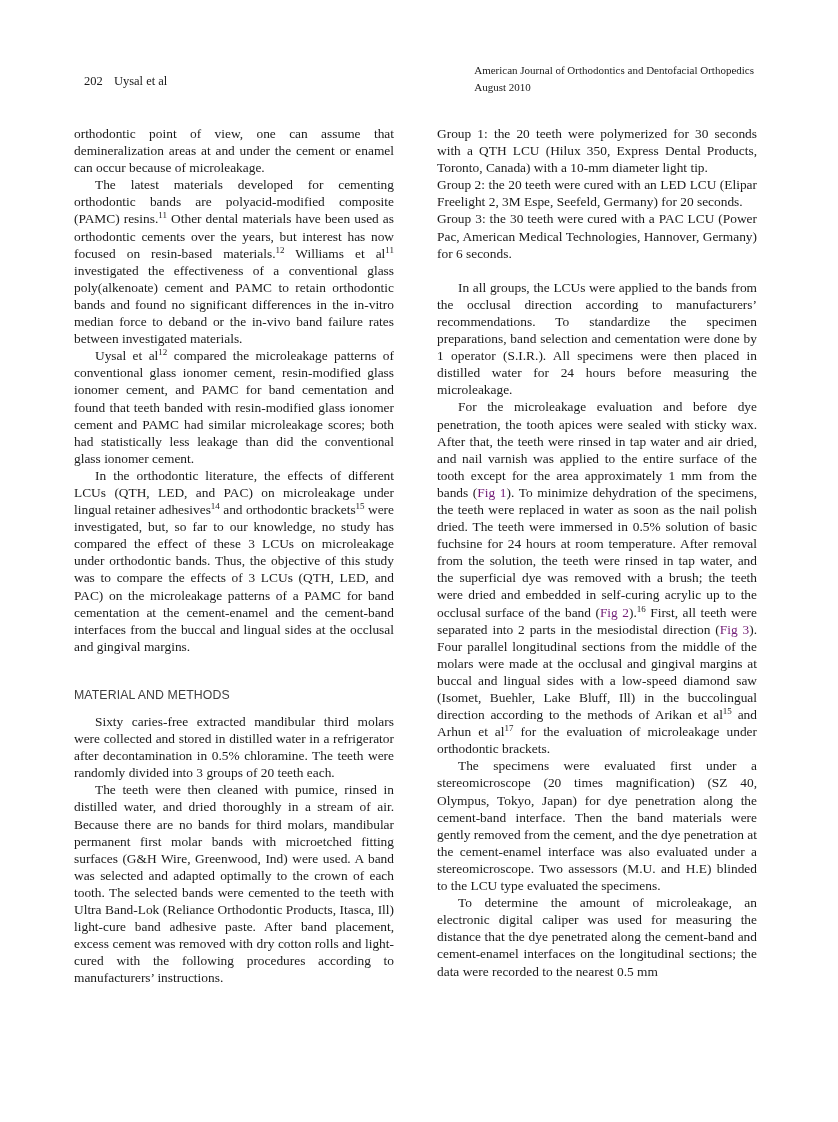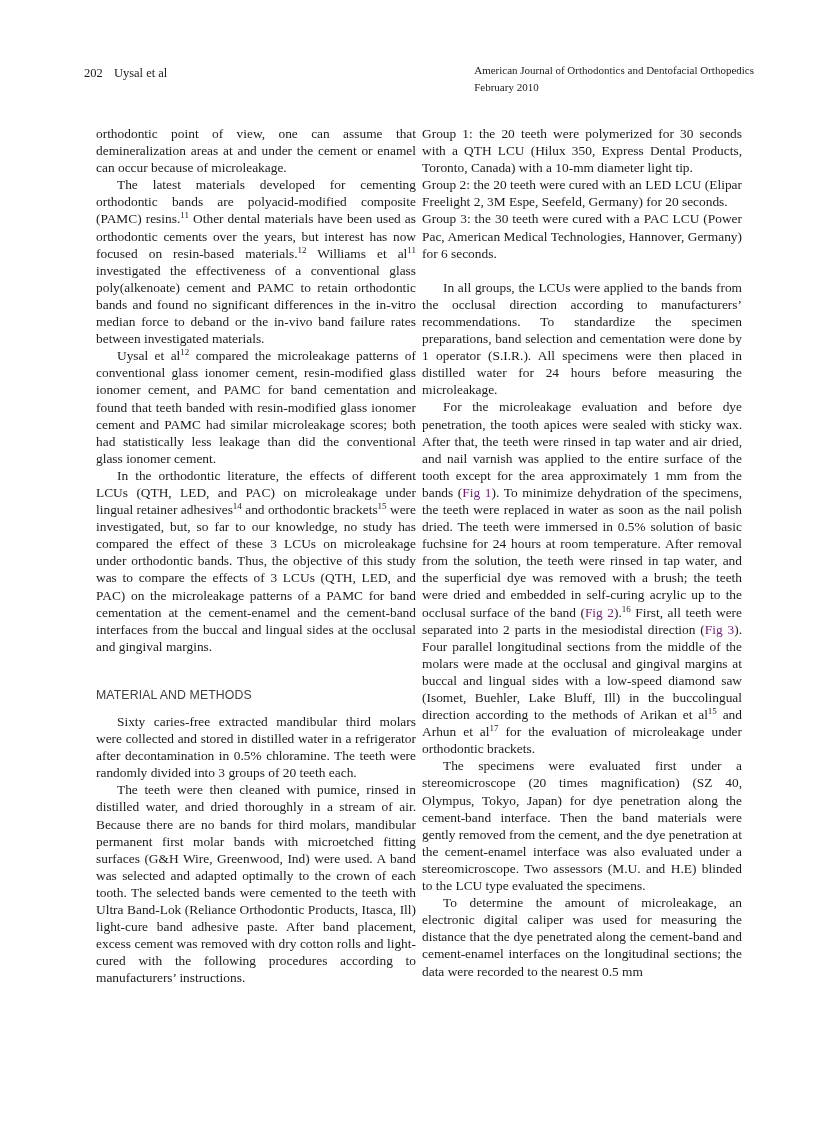--- a/index.html
+++ b/index.html
@@ -1,42 +1,42 @@
 <!DOCTYPE html>
 <html><head>
 <meta charset="utf-8">
 <style>
   html, body { margin: 0; padding: 0; background: #ffffff; }
   body { width: 838px; height: 1122px; position: relative; overflow: hidden; color: #1a1a1a; }
   .header { position: absolute; top: 62px; left: 84px; right: 84px; font-family: "Liberation Serif", serif; font-size: 11.5px; }
-  .header-left { position: absolute; left: 0; top: 4px; font-size: 12.5px; }
+  .header-left { position: absolute; left: 0; top: 12px; font-size: 12.5px; }
   .header-left .pnum { margin-right: 8px; }
   .header-right { position: absolute; right: 0; top: 0; text-align: left; line-height: 17px; font-size: 11px; }
   .col { position: absolute; top: 125px; width: 320px; font-family: "Liberation Serif", serif; font-size: 13.4px; line-height: 17.1px; text-align: justify; hyphens: manual; }
-  .col-left { left: 96px; }
-  .col-right { left: 422px; }
+  .col-left { left: 74px; }
+  .col-right { left: 437px; }
   p { margin: 0; text-indent: 21px; }
   p.noindent { text-indent: 0; }
   sup { font-size: 9px; line-height: 0; vertical-align: 5px; }
   .figref { color: #701a75; }
   .section-heading { font-family: "Liberation Sans", sans-serif; font-size: 12.3px; letter-spacing: 0.1px; margin: 32px 0 9px 0; text-indent: 0; color: #404040; }
   .group-item { text-indent: 0; margin: 0; }
   .spacer { height: 17px; }
 </style>
 </head>
 <body>
 
 <div class="header">
   <div class="header-left">
     <span class="pnum">202</span>
     <span>Uysal et al</span>
   </div>
   <div class="header-right">
     <div>American Journal of Orthodontics and Dentofacial Orthopedics</div>
-    <div>February 2010</div>
+    <div>August 2010</div>
   </div>
 </div>
 
 <div class="col col-left">
   <p class="noindent">orthodontic point of view, one can assume that demineralization areas at and under the cement or enamel can occur because of microleakage.</p>
   <p><span>The latest materials developed for cementing orthodontic bands are polyacid-modified composite (PAMC) resins.</span><sup>11</sup><span> Other dental materials have been used as orthodontic cements over the years, but interest has now focused on resin-based materials.</span><sup>12</sup><span> Williams et al</span><sup>11</sup><span> investigated the effectiveness of a conventional glass poly(alkenoate) cement and PAMC to retain orthodontic bands and found no significant differences in the in-vitro median force to deband or the in-vivo band failure rates between investigated materials.</span></p>
   <p><span>Uysal et al</span><sup>12</sup><span> compared the microleakage patterns of conventional glass ionomer cement, resin-modified glass ionomer cement, and PAMC for band cementation and found that teeth banded with resin-modified glass ionomer cement and PAMC had similar microleakage scores; both had statistically less leakage than did the conventional glass ionomer cement.</span></p>
   <p><span>In the orthodontic literature, the effects of different LCUs (QTH, LED, and PAC) on microleakage under lingual retainer adhesives</span><sup>14</sup><span> and orthodontic brackets</span><sup>15</sup><span> were investigated, but, so far to our knowledge, no study has compared the effect of these 3 LCUs on microleakage under orthodontic bands. Thus, the objective of this study was to compare the effects of 3 LCUs (QTH, LED, and PAC) on the microleakage patterns of a PAMC for band cementation at the cement-enamel and the cement-band interfaces from the buccal and lingual sides at the occlusal and gingival margins.</span></p>
   <div class="section-heading">MATERIAL AND METHODS</div>
   <p>Sixty caries-free extracted mandibular third molars were collected and stored in distilled water in a refrigerator after decontamination in 0.5% chloramine. The teeth were randomly divided into 3 groups of 20 teeth each.</p>

